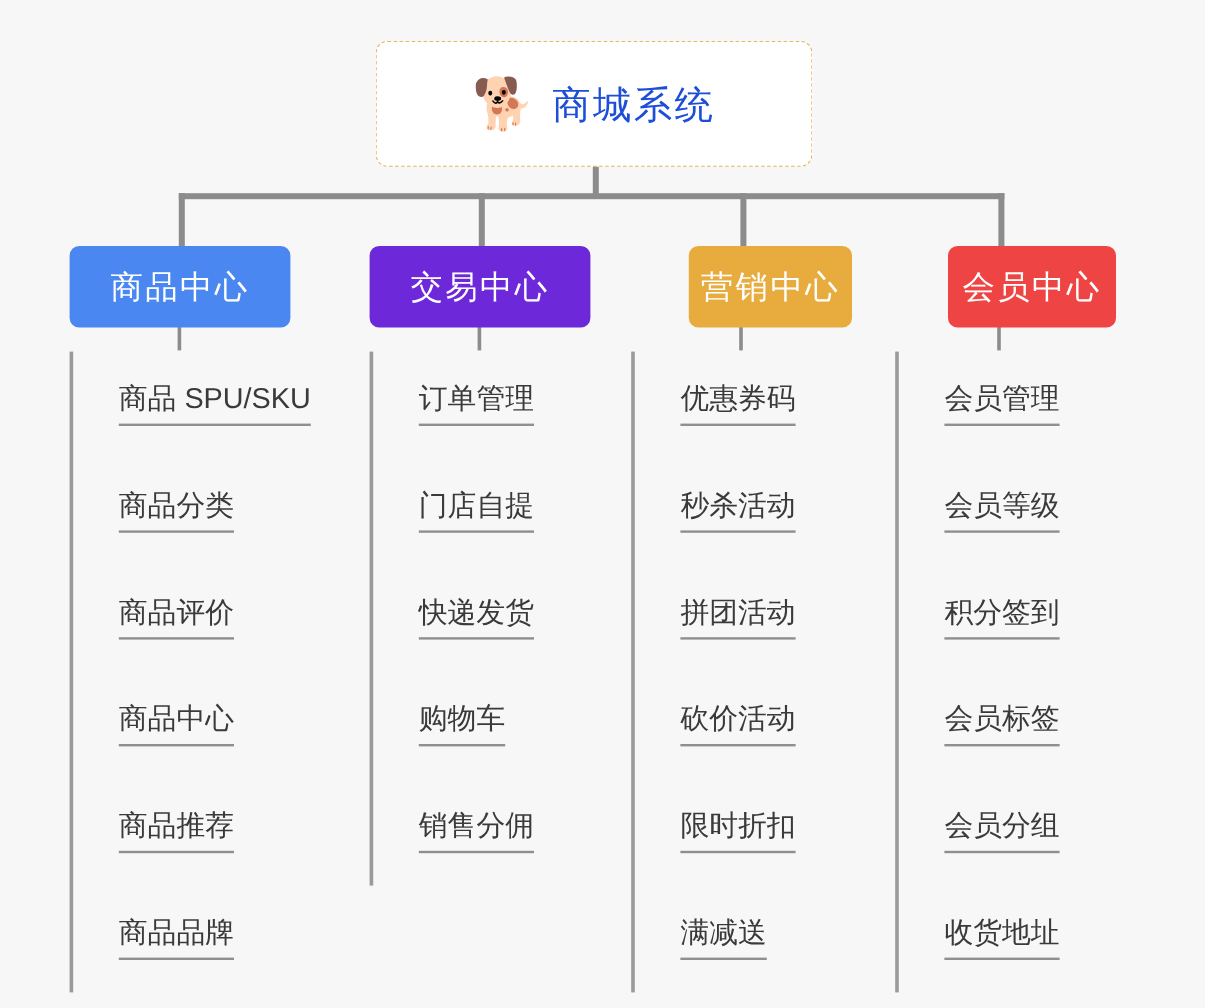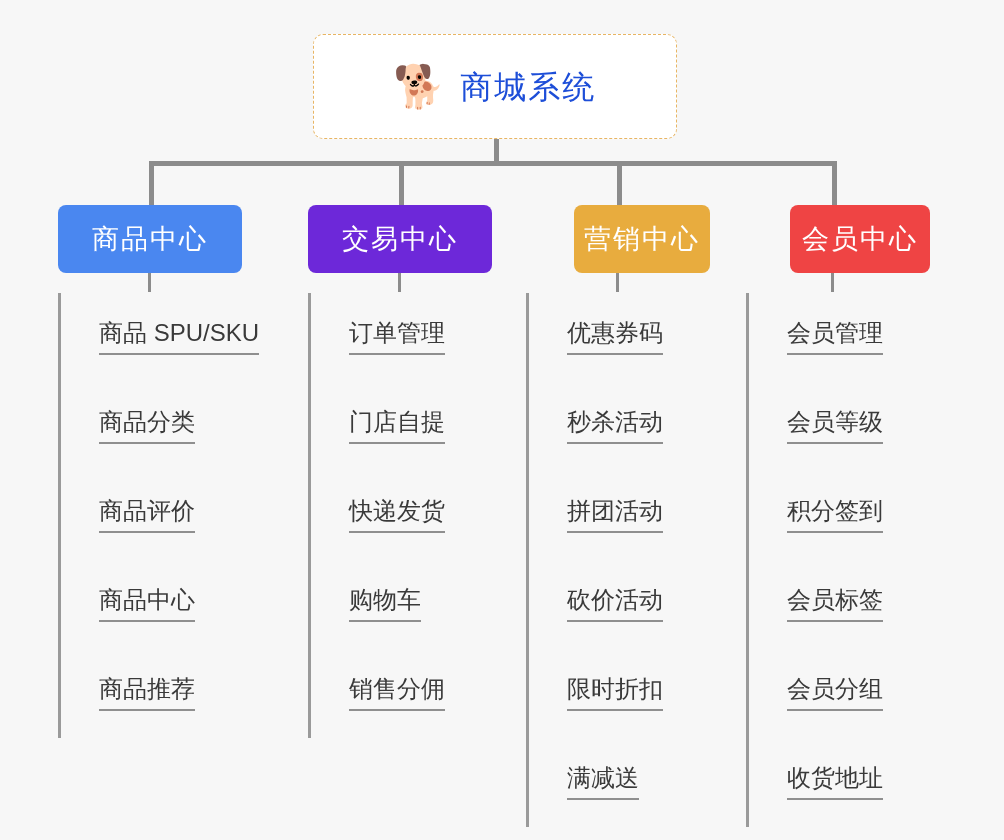--- a/index.html
+++ b/index.html
@@ -163,20 +163,23 @@
         </div>
       <div class="item">
           <span class="item-label">商品评价</span>
         </div>
       <div class="item">
           <span class="item-label">商品中心</span>
         </div>
       <div class="item">
           <span class="item-label">商品推荐</span>
         </div>
+      <div class="item">
+          <span class="item-label">商品品牌</span>
+        </div>
     </div>
   </div>
 
   <div class="column col-2">
     <div class="cat-box" style="background: #6d28d9;">交易中心</div>
     <div class="items">
       <div class="item">
           <span class="item-label">订单管理</span>
         </div>
       <div class="item">

